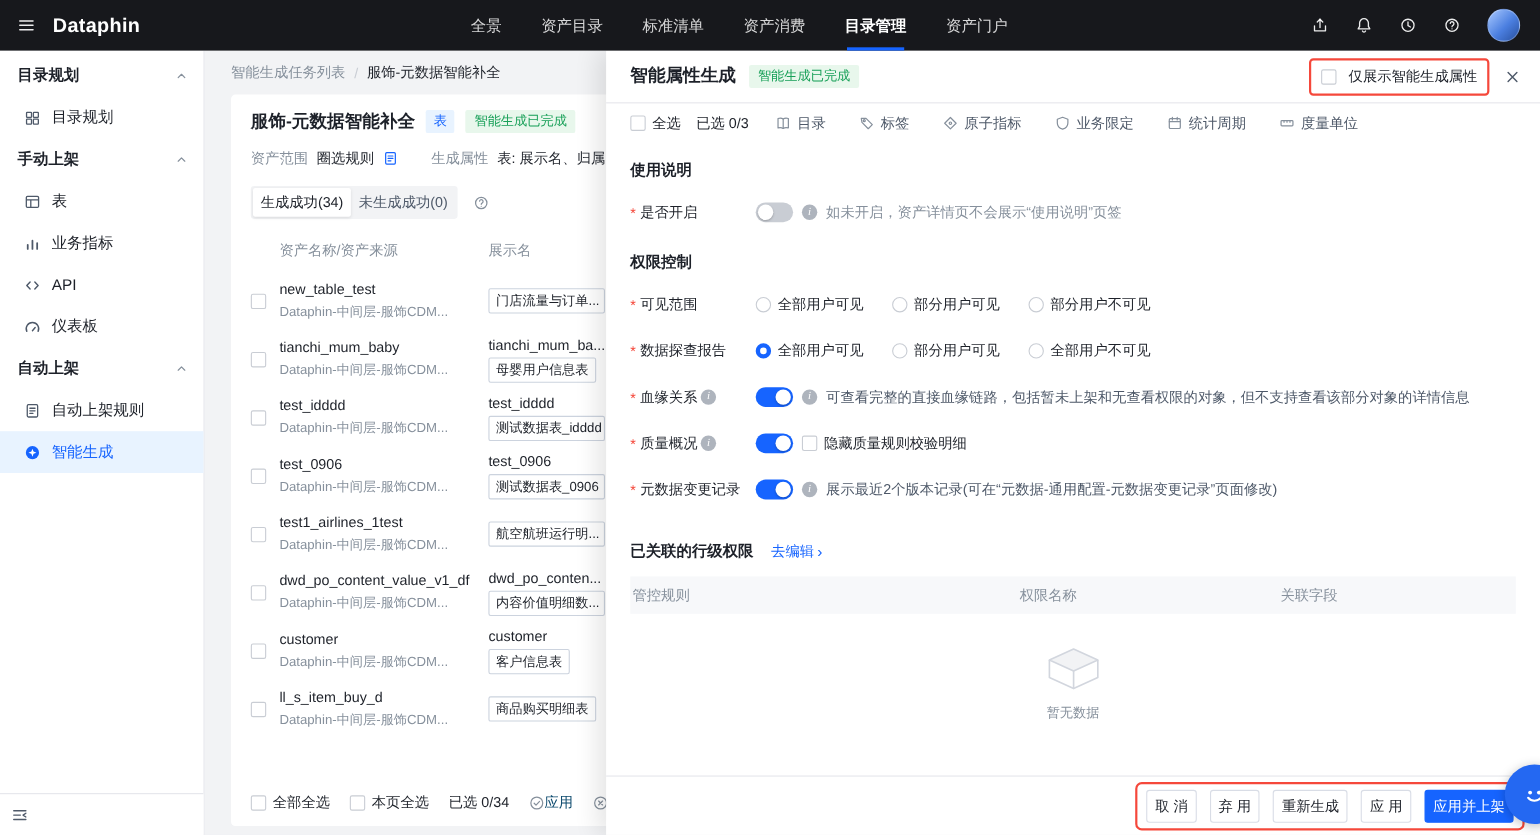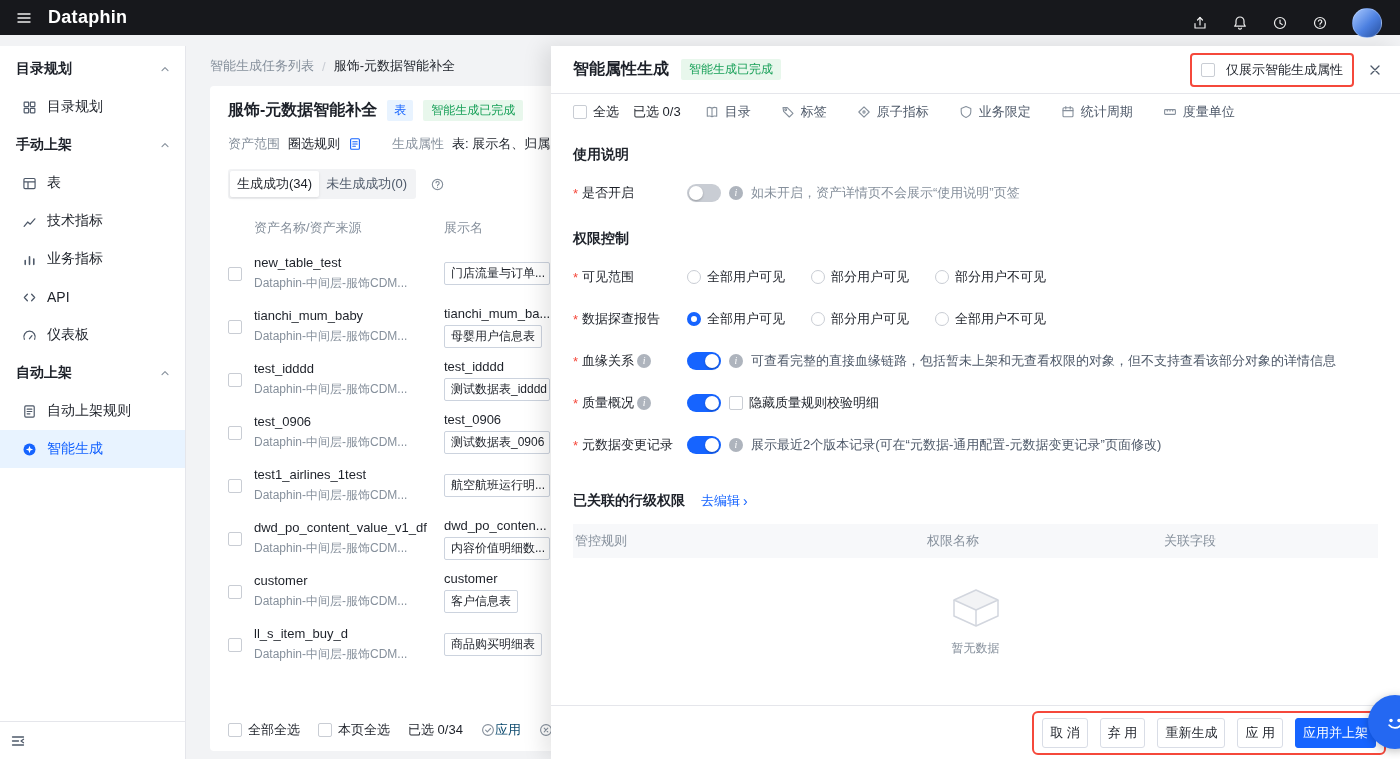--- a/index.html
+++ b/index.html
@@ -2,21 +2,21 @@
 <html><head>
 <meta charset="utf-8">
 <style>
   *{margin:0;padding:0;box-sizing:border-box}
   html,body{overflow:hidden;background:#e9ebef}
   body{font-family:"Liberation Sans","DejaVu Sans",sans-serif;font-size:13px;color:#1d2129}
   .screen{position:relative;width:1400px;height:759px;background:#f2f3f5;overflow:hidden}
   .icon svg,[data-icon] svg{display:block;width:100%;height:100%}
 
   
-  .topbar{position:absolute;top:0;left:0;right:0;height:35px;background:#17181c;display:flex;align-items:center;padding:4px 16px;z-index:80}
+  .topbar{position:absolute;top:0;left:0;right:0;height:46px;background:#17181c;display:flex;align-items:center;padding:4px 16px;z-index:80}
   .tb-icon{width:16px;height:16px;color:rgba(255,255,255,.92);position:relative;cursor:pointer;flex-shrink:0}
   .logo{color:#fff;font-size:18px;font-weight:700;margin-left:16px;letter-spacing:.3px}
   .topnav{position:absolute;left:428px;top:0;height:46px;display:flex;gap:36px}
   .topnav-item{position:relative;height:46px;line-height:46px;font-size:14px;color:rgba(255,255,255,.82);cursor:pointer;white-space:nowrap}
   .topnav-item.active{color:#fff;font-weight:600}
   .topnav-item.active::after{content:"";position:absolute;left:2px;right:2px;bottom:0;height:3px;background:#1664ff}
   .tb-right{position:absolute;right:18px;top:0;height:46px;display:flex;align-items:center;gap:24px}
   .avatar{width:30px;height:30px;border-radius:50%;background:linear-gradient(135deg,#a9c9ff 0%,#4b7fe0 55%,#274f9e 100%);cursor:pointer;border:1px solid rgba(255,255,255,.25)}
 
   
@@ -123,20 +123,28 @@
 
   <header class="topbar">
     <span class="tb-icon" data-icon="menu">
         <svg viewBox="0 0 16 16">
           <g stroke="currentColor" stroke-width="1.4" stroke-linecap="round">
             <path d="M2 4h12M2 8h12M2 12h12" fill="none"></path>
           </g>
         </svg>
       </span>
     <span class="logo">Dataphin</span>
+    <nav class="topnav">
+        <a class="topnav-item">全景</a>
+        <a class="topnav-item">资产目录</a>
+        <a class="topnav-item">标准清单</a>
+        <a class="topnav-item">资产消费</a>
+        <a class="topnav-item active">目录管理</a>
+        <a class="topnav-item">资产门户</a>
+      </nav>
     <div class="tb-right">
       <span class="tb-icon" data-icon="publish">
           <svg viewBox="0 0 16 16">
             <g stroke="currentColor" fill="none" stroke-width="1.2" stroke-linecap="round" stroke-linejoin="round">
               <path d="M3 8.5V13h10V8.5"></path>
               <path d="M8 2.5V10"></path>
               <path d="M5.5 5L8 2.5L10.5 5"></path>
             </g>
           </svg>
         </span>
@@ -203,30 +211,20 @@
         <div class="sb-item">
           <span class="sb-ic" data-icon="table">
             <svg viewBox="0 0 14 14">
               <g stroke="currentColor" fill="none" stroke-width="1.1">
                 <rect x="1.8" y="2.3" width="10.4" height="9.4" rx="1"></rect>
                 <path d="M1.8 5.4h10.4M5.6 5.4v6.3"></path>
               </g>
             </svg>
           </span>
           <span class="sb-lb">表</span>
-        </div>
-        <div class="sb-item">
-          <span class="sb-ic" data-icon="tech-metric">
-            <svg viewBox="0 0 14 14">
-              <g stroke="currentColor" fill="none" stroke-width="1.2" stroke-linecap="round" stroke-linejoin="round">
-                <path d="M2 11.5L5.3 7.5l2.4 2L12 4.5"></path>
-              </g>
-            </svg>
-          </span>
-          <span class="sb-lb">技术指标</span>
         </div>
         <div class="sb-item">
           <span class="sb-ic" data-icon="biz-metric">
             <svg viewBox="0 0 14 14">
               <g stroke="currentColor" stroke-width="1.5" stroke-linecap="round" fill="none">
                 <path d="M3 11.5V8M7 11.5V4.5M11 11.5V6.5"></path>
               </g>
             </svg>
           </span>
           <span class="sb-lb">业务指标</span>

